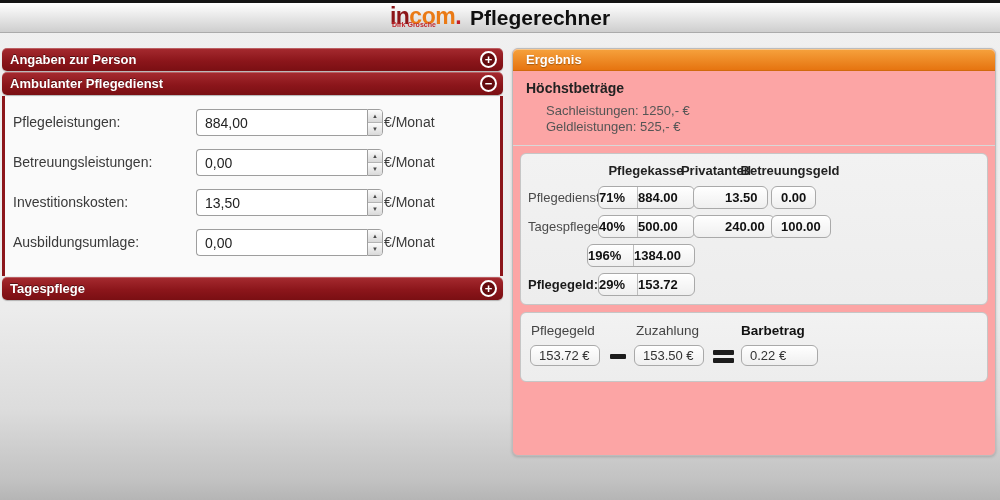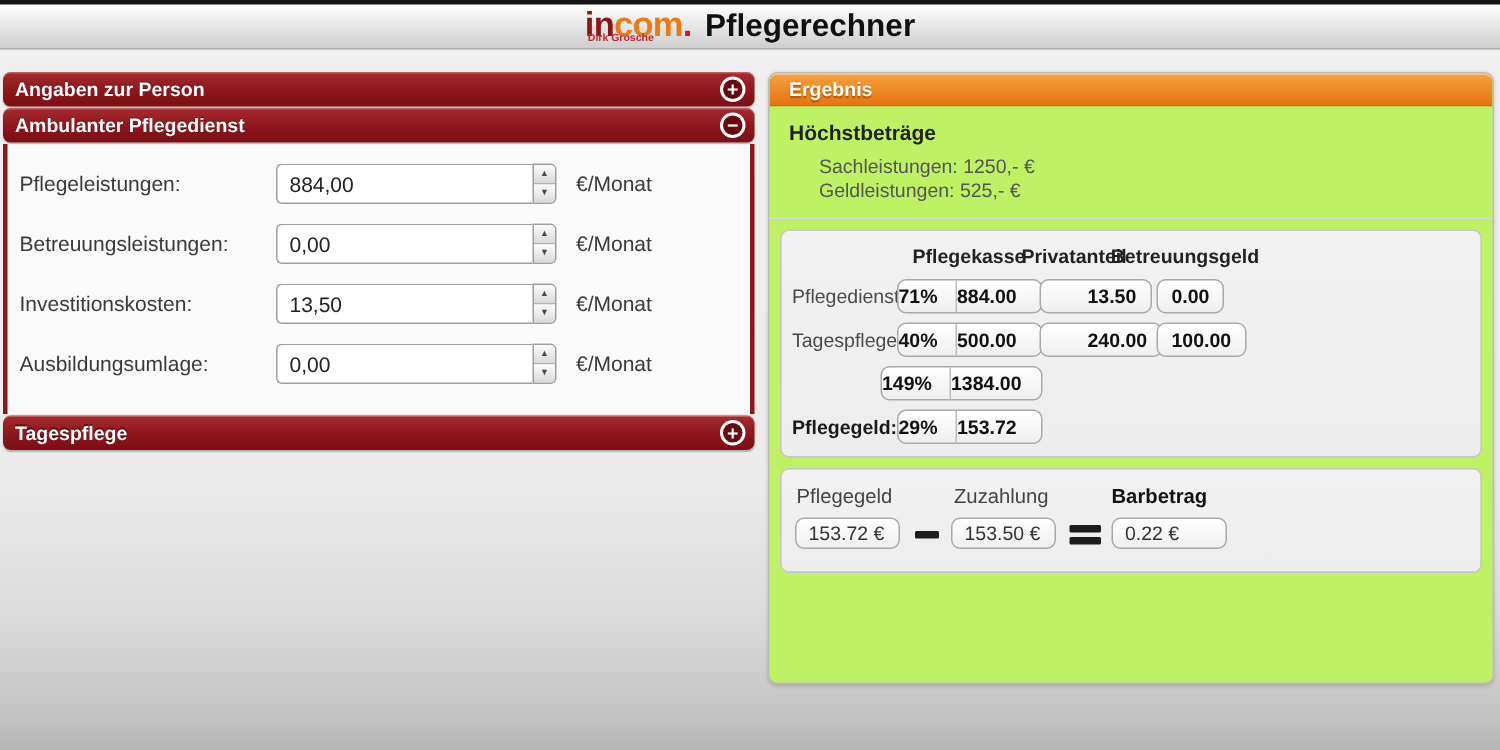--- a/index.html
+++ b/index.html
@@ -51,21 +51,21 @@
   .acc-content {
     background: #fafafa;
     border-left: 3px solid #8c161b;
     border-right: 3px solid #8c161b;
     padding: 13px 0 20px 0;
     margin-bottom: 1px;
   }
   .form-row { position: relative; height: 27px; margin-bottom: 13px; }
   .form-row:last-child { margin-bottom: 0; }
   .f-label { position: absolute; left: 8px; top: 5px; font-size: 14px; color: #3a3a3a; }
-  .inputwrap { position: absolute; left: 179px; top: 0; width: 187px; height: 27px; display: flex; }
+  .inputwrap { position: absolute; left: 191px; top: 0; width: 187px; height: 27px; display: flex; }
   .num-input {
     flex: 1; min-width: 0; height: 27px;
     border: 1px solid #9e9e9e; border-right: none;
     border-radius: 4px 0 0 4px;
     padding: 0 8px; font-size: 14px; color: #222;
     background: #fff; outline: none;
     font-family: "Liberation Sans", sans-serif;
   }
   .spinner {
     width: 16px; height: 27px; display: flex; flex-direction: column;
@@ -76,21 +76,21 @@
     font-size: 6px; color: #4a4a4a;
     background: linear-gradient(#fcfcfc, #d9d9d9);
     cursor: pointer;
   }
   .spin-btn.up { border-bottom: 1px solid #b3b3b3; }
   .f-unit { position: absolute; left: 379px; top: 5px; font-size: 14px; color: #3a3a3a; }
 
   
   .right-panel {
     position: absolute; left: 512px; top: 48px; width: 484px; height: 408px;
-    background: #bef264;
+    background: #fca5a5;
     border: 1px solid #bcbcbc; border-radius: 6px;
     box-shadow: 0 1px 3px rgba(0,0,0,.18);
   }
   .result-header {
     height: 22px; border-radius: 5px 5px 0 0;
     background: linear-gradient(#f6a23d, #e67410);
     border-bottom: 1px solid #cf6a0e;
     box-shadow: inset 0 1px 0 rgba(255,255,255,.4);
     color: #fff; font-size: 13px; font-weight: bold; line-height: 22px;
     padding-left: 13px; text-shadow: 0 1px 1px rgba(120,60,0,.6);
@@ -267,21 +267,21 @@
         <span class="pill-combo">
           <span class="pc-pct">40%</span>
           <span class="pc-val">500.00</span>
         </span>
         <span class="pill pill-single col-privat">240.00</span>
         <span class="pill pill-single col-betr">100.00</span>
       </div>
 
       <div class="trow">
         <span class="pill-combo wide">
-          <span class="pc-pct">149%</span>
+          <span class="pc-pct">196%</span>
           <span class="pc-val">1384.00</span>
         </span>
       </div>
 
       <div class="trow">
         <span class="c-label bold">Pflegegeld:</span>
         <span class="pill-combo">
           <span class="pc-pct">29%</span>
           <span class="pc-val">153.72</span>
         </span>

